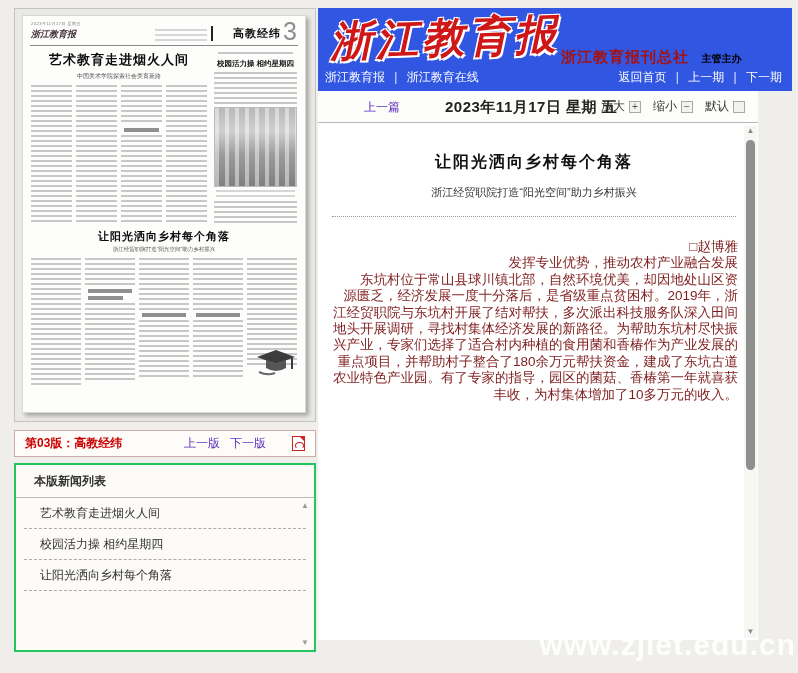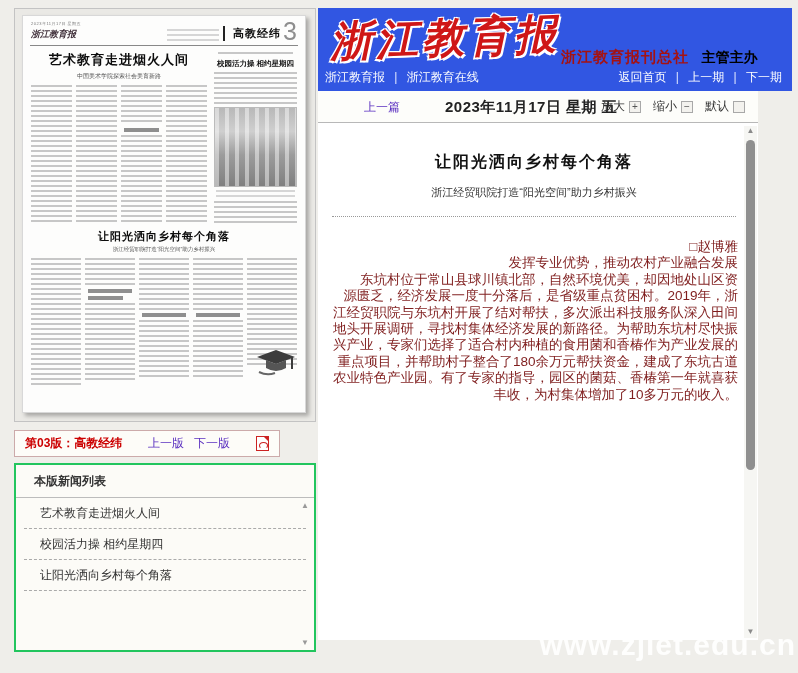--- a/index.html
+++ b/index.html
@@ -16,21 +16,21 @@
   .np-page{
     position:absolute;left:7px;top:6px;width:284px;height:398px;
     background:#fdfdfc;border:1px solid #d8d8d8;box-sizing:border-box;
     box-shadow:3px 3px 4px rgba(0,0,0,.28);overflow:hidden;
   }
   .np-header{display:flex;justify-content:space-between;align-items:flex-end;padding:5px 8px 2px 8px;}
   .np-dateline{font-size:4px;color:#777;letter-spacing:.5px;}
   .np-masthead{font-size:9px;font-weight:bold;font-style:italic;color:#40303a;margin-top:2px;}
   .np-h-right{display:flex;align-items:flex-end;}
   .np-contact{width:52px;height:12px;margin-right:4px;}
-  .np-section{border-left:2px solid #222;padding-left:8px;font-size:11px;font-weight:bold;color:#111;letter-spacing:1px;}
+  .np-section{border-left:2px solid #222;padding-left:20px;font-size:11px;font-weight:bold;color:#111;letter-spacing:1px;}
   .np-pagenum{font-size:25px;color:#8e8e8e;line-height:20px;margin-left:2px;font-weight:400;}
   .np-rule{border-top:1px solid #888;margin:2px 7px 0 7px;}
   .np-top{display:flex;padding:5px 8px 2px 8px;}
   .np-a1{width:176px;}
   .np-a1 .h1{font-size:13px;font-weight:bold;color:#0d0d0d;text-align:center;letter-spacing:1px;}
   .np-a1 .sub{font-size:6px;color:#555;text-align:center;margin:3px 0 4px 0;}
   .cols{display:flex;gap:4px;}
   .cols>div{flex:1;}
   .ft{background:repeating-linear-gradient(180deg,#c7c7c7 0,#c7c7c7 2px,transparent 2px,transparent 5px);}
   .ftl{background:repeating-linear-gradient(180deg,#d6d6d6 0,#d6d6d6 2px,transparent 2px,transparent 5px);}
@@ -45,21 +45,21 @@
       linear-gradient(180deg,#b8b8b8 0%,#cfcfcf 30%,#9c9c9c 60%,#7f7f7f 100%);
     border:1px solid #bbb;box-sizing:border-box;
   }
   .np-cap{height:9px;margin:2px 2px;}
   .np-art3{padding:4px 8px 0 8px;position:relative;}
   .np-art3 .h1{font-size:11px;font-weight:bold;color:#0d0d0d;text-align:center;letter-spacing:1px;}
   .np-art3 .sub{font-size:5.5px;color:#555;text-align:center;margin:2px 0 5px 0;}
   .np-grad{position:absolute;right:8px;bottom:4px;}
   
   .section-bar{
-    position:absolute;left:14px;top:430px;width:266px;height:27px;
+    position:absolute;left:14px;top:430px;width:302px;height:27px;
     background:#fdfcf8;border:1px solid #ccaaaa;box-sizing:border-box;
     display:flex;align-items:center;padding:0 10px;
   }
   .sb-label{color:#cc0000;font-weight:bold;font-size:12px;}
   .sb-links{margin-left:auto;margin-right:26px;display:flex;gap:10px;}
   .sb-links span{color:#5a2fc0;font-size:12px;cursor:pointer;}
   .pdf-ic{width:13px;height:15px;background:#fff;border:1px solid #cc2222;position:relative;box-sizing:border-box;}
   .pdf-ic:before{content:"";position:absolute;right:-1px;top:-1px;border:3px solid #cc2222;border-left-color:transparent;border-bottom-color:transparent;}
   .pdf-ic:after{content:"";position:absolute;left:2px;top:5px;width:7px;height:5px;border:1.5px solid #cc2222;border-radius:50%;border-bottom-color:transparent;}
   
@@ -77,21 +77,21 @@
   .nl-down{position:absolute;right:5px;bottom:3px;font-size:8px;color:#999;cursor:pointer;}
   
   .hdr{position:absolute;left:318px;top:8px;width:474px;height:83px;background:#3156e2;}
   .logo{
     position:absolute;left:12px;top:2px;font-size:42px;font-weight:bold;font-style:italic;
     color:#cf1717;letter-spacing:4px;transform:rotate(-2deg);cursor:pointer;
     text-shadow:-1px -1px 0 #fff,1px -1px 0 #fff,-1px 1px 0 #fff,1px 1px 0 #fff,2px 2px 0 #fff,-2px 2px 0 #fff;
   }
   .pub{position:absolute;left:243px;top:40px;}
   .pub .pname{color:#a51212;font-size:15px;font-weight:bold;letter-spacing:1px;}
-  .pub .prole{color:#000;font-size:14px;font-weight:bold;margin-left:8px;}
+  .pub .prole{color:#000;font-size:10px;font-weight:bold;margin-left:8px;}
   .hnav-l{position:absolute;left:7px;bottom:5px;font-size:12px;color:#fff;}
   .hnav-r{position:absolute;right:10px;bottom:5px;font-size:12px;color:#fff;}
   .hnav-l span,.hnav-r span{cursor:pointer;}
   .hsep{margin:0 6px;color:#dfe6ff;cursor:default;}
   
   .toolbar{
     position:absolute;left:318px;top:91px;width:440px;height:32px;
     background:#fdfdfa;border-bottom:1px solid #b8b8b8;box-sizing:border-box;
   }
   .tb-prev{position:absolute;left:46px;top:8px;font-size:12px;color:#5a2fc0;cursor:pointer;}

